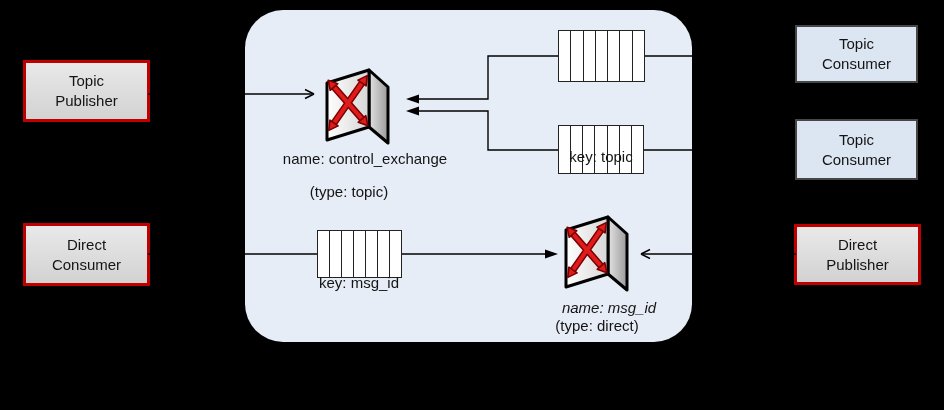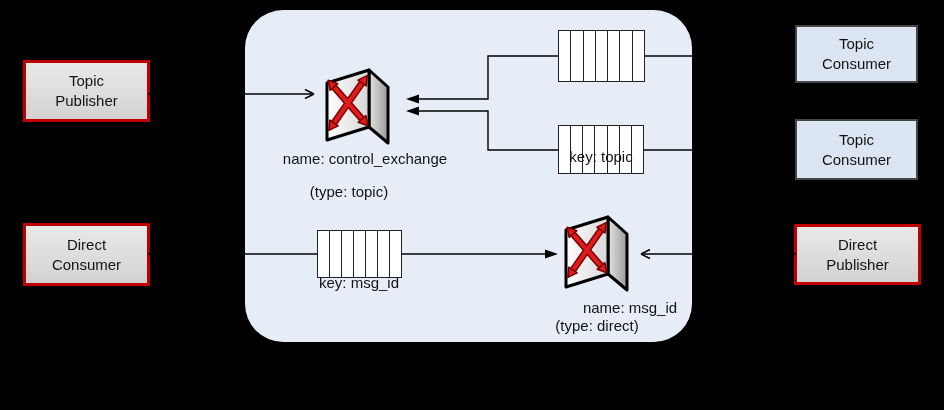--- a/index.html
+++ b/index.html
@@ -26,21 +26,21 @@
   .exch{position:absolute;z-index:2;}
   #exchange-control{left:322px;top:61px;}
   #exchange-direct{left:561px;top:208px;}
   .lbl{position:absolute;transform:translateX(-50%);font-size:15px;line-height:18px;
        color:#141414;white-space:nowrap;text-align:center;z-index:2;}
   #lbl-queue-topic{left:601px;top:100px;margin-top:48px;}
   #lbl-queue-topic-host{left:601px;top:179px;}
   #lbl-queue-msg-id{left:359px;top:274px;}
   #lbl-ex1-name{left:349px;top:150px;margin-left:16px;}
   #lbl-ex1-type{left:349px;top:183px;}
-  #lbl-ex2-name{left:630px;top:299px;}
+  #lbl-ex2-name{left:609px;top:299px;font-style:italic;}
   #lbl-ex2-type{left:597px;top:317px;}
   .overlay{position:absolute;left:0;top:0;z-index:3;pointer-events:none;}
 </style>
 </head>
 <body>
 
 <div id="stage">
 
   <div class="panel"></div>
 

